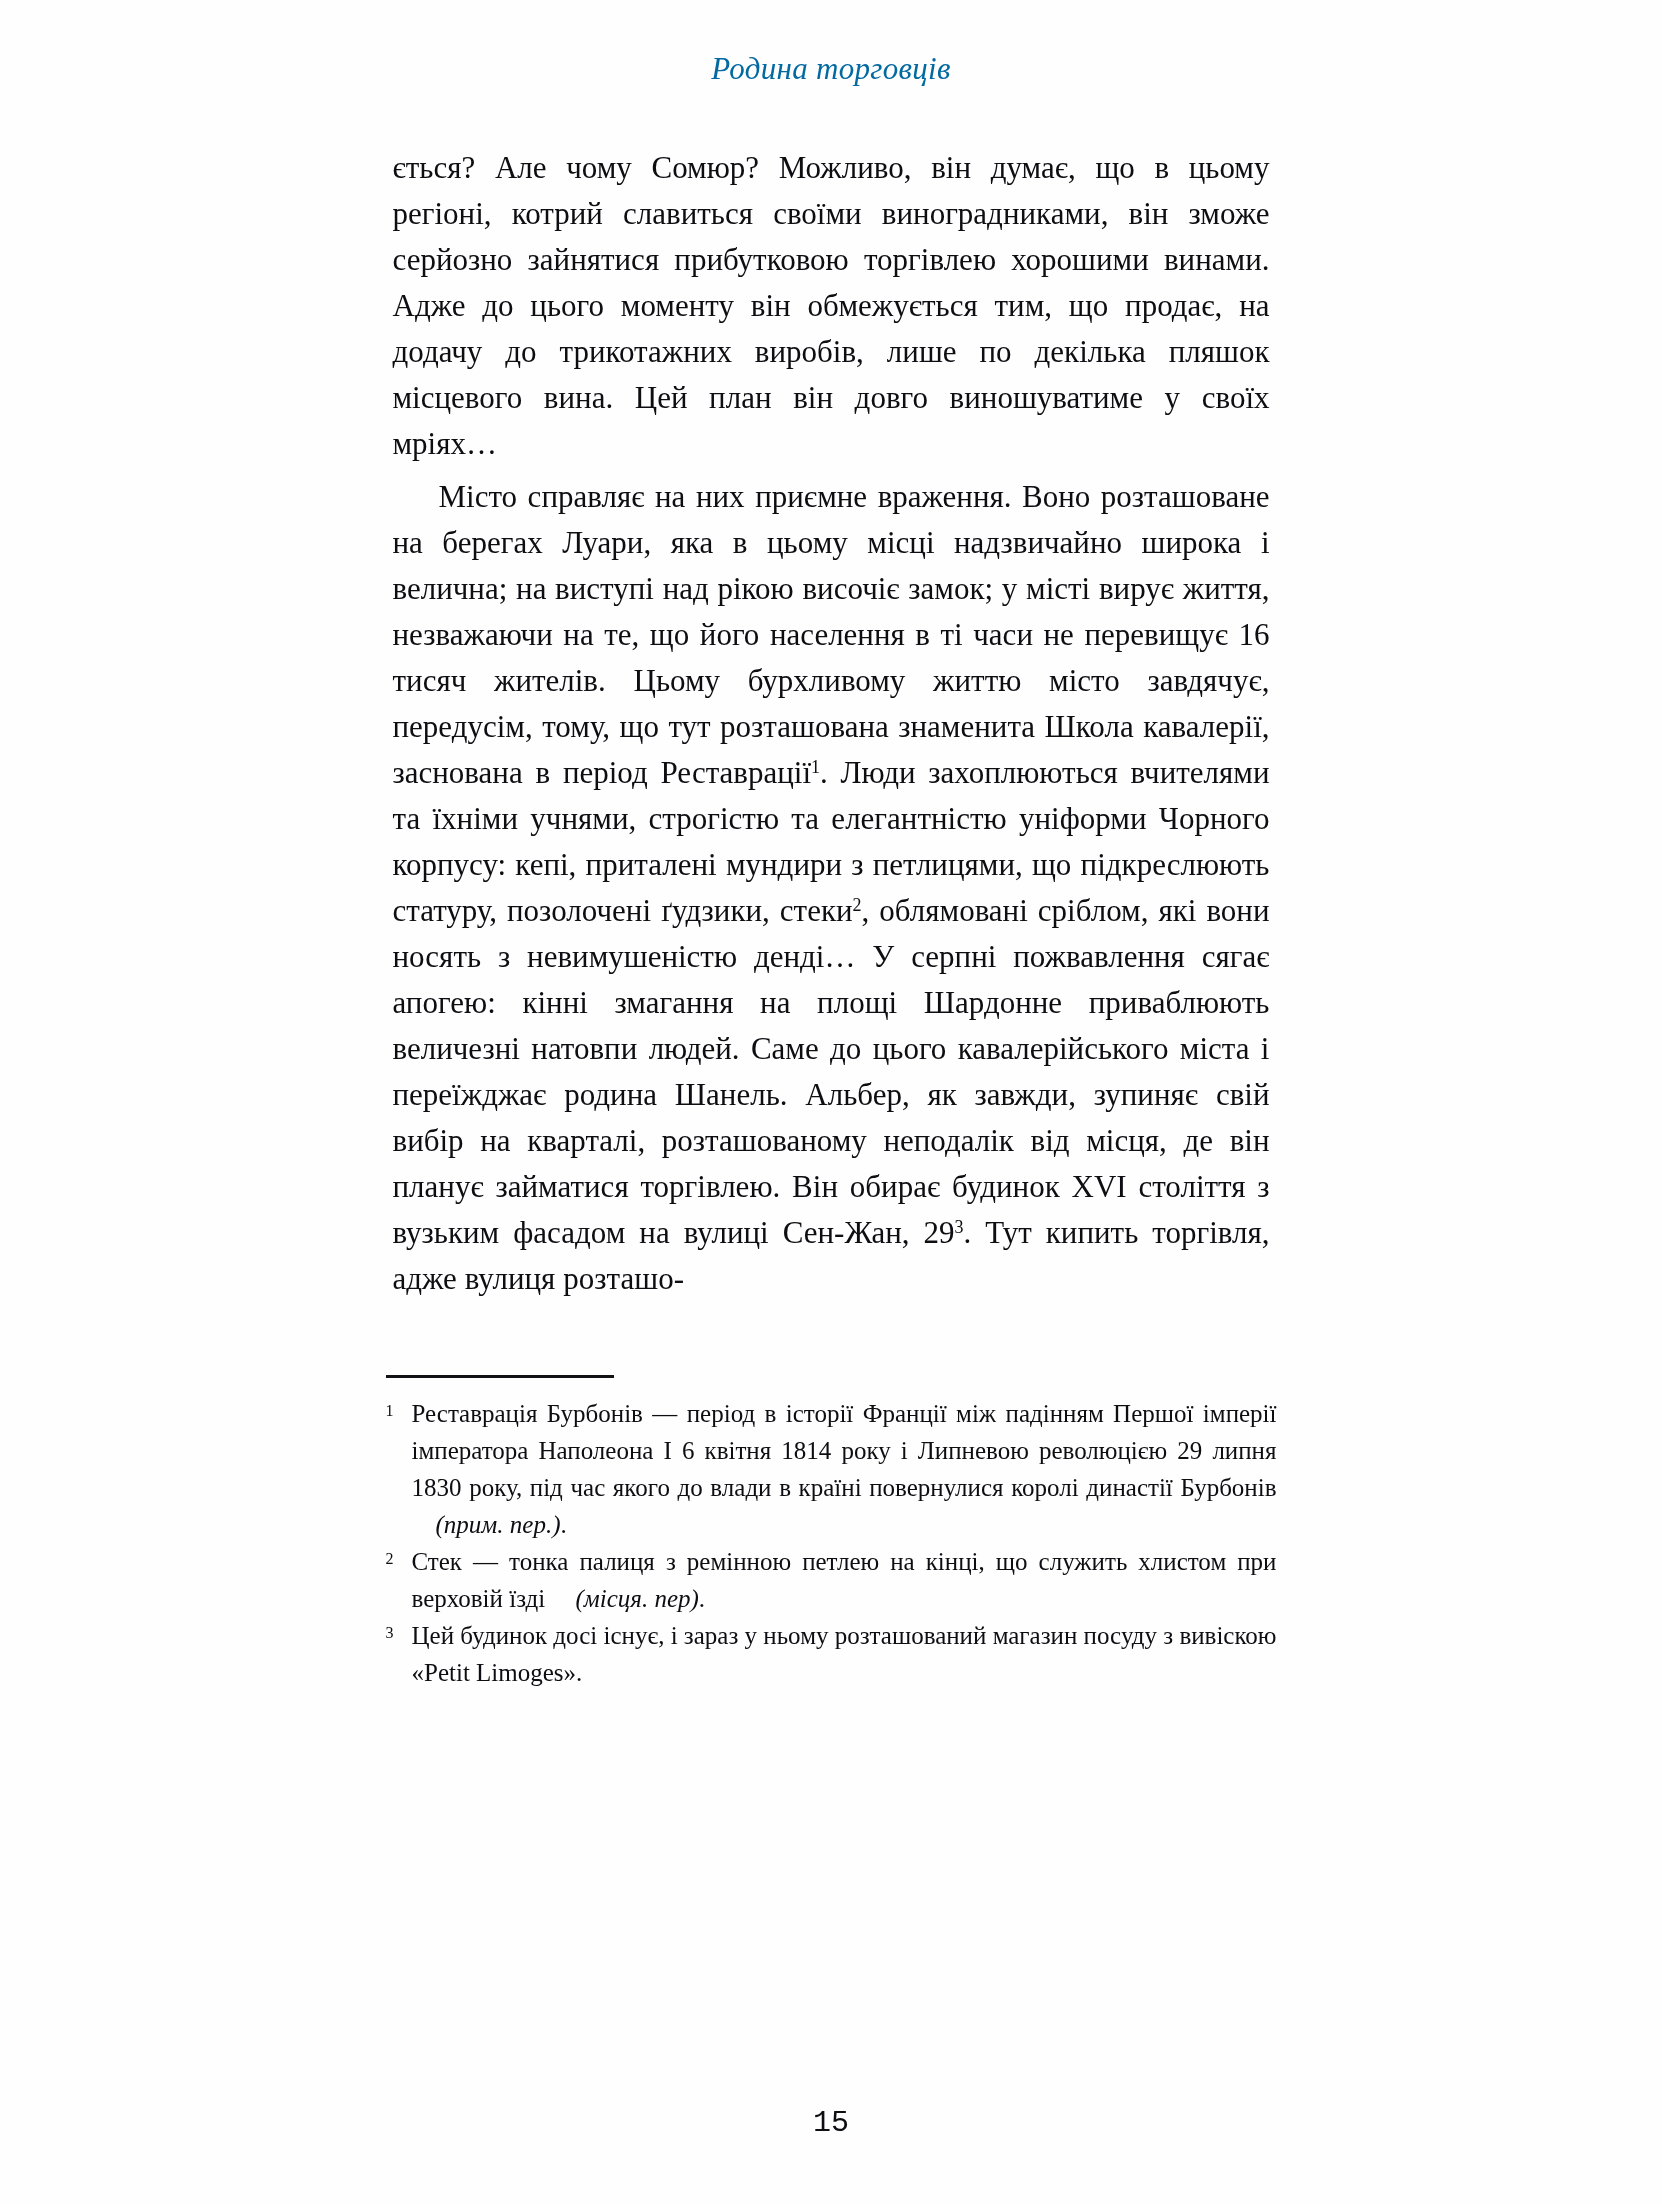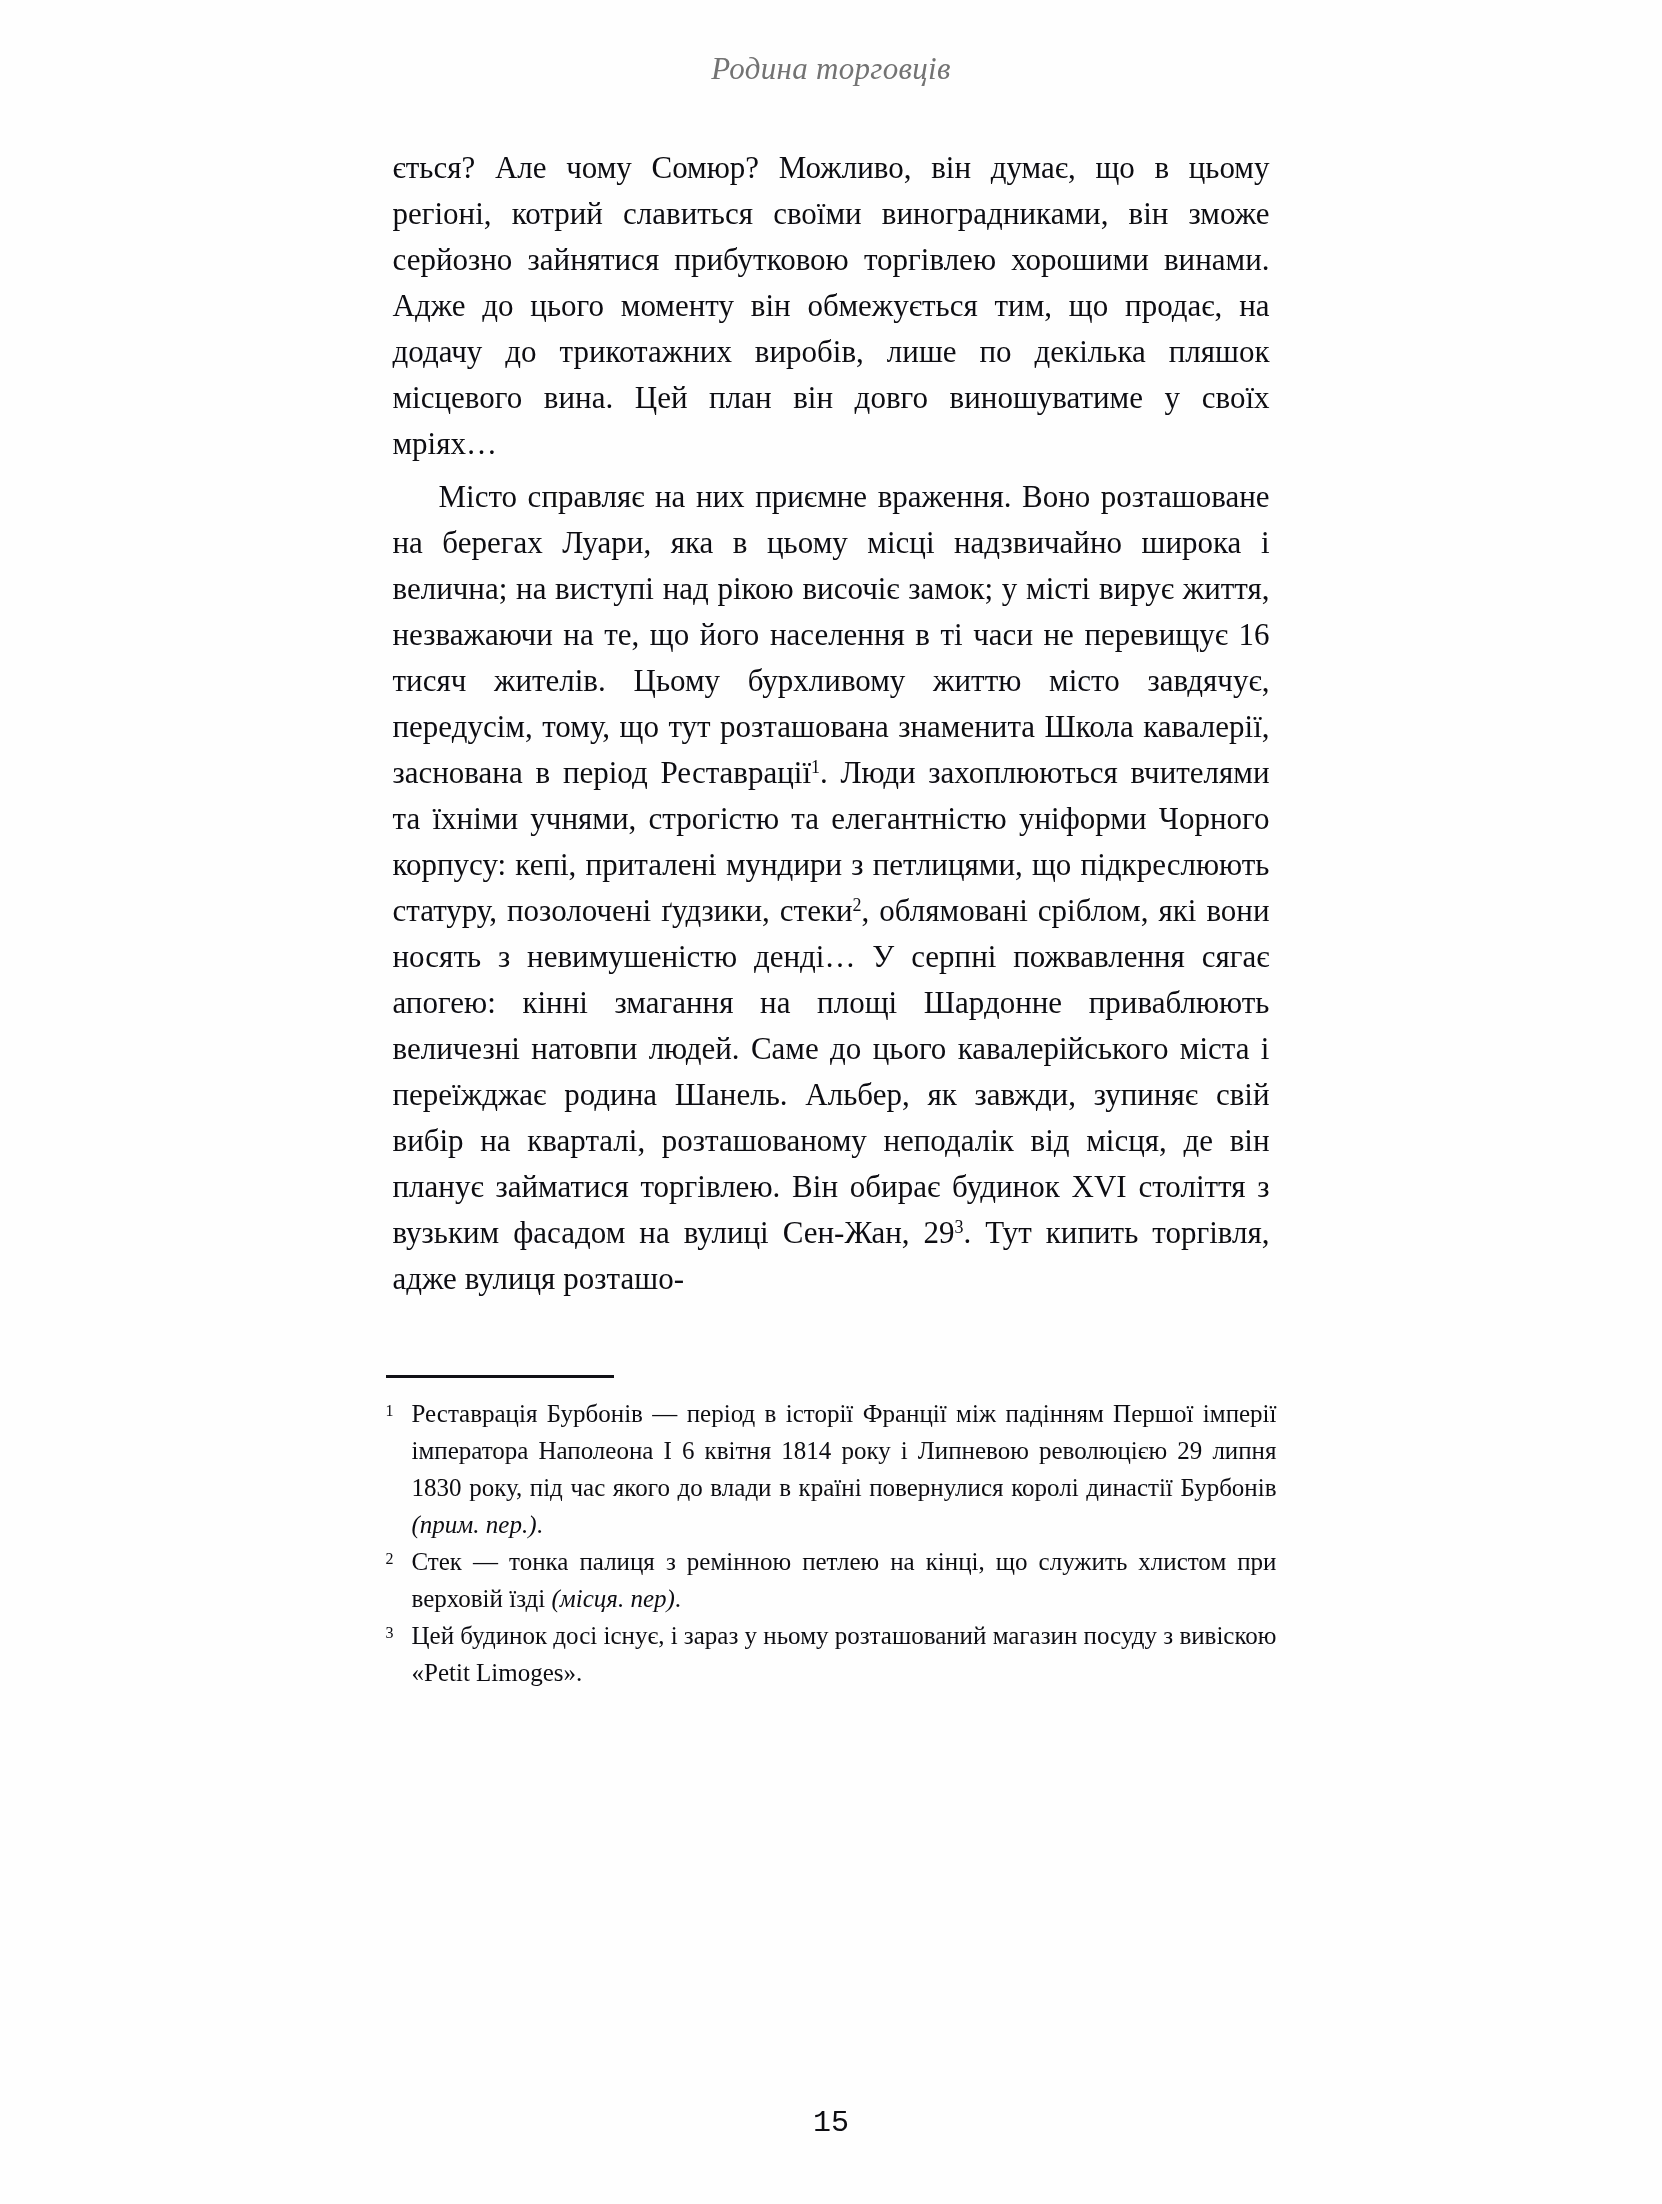--- a/index.html
+++ b/index.html
@@ -23,21 +23,21 @@
     flex-direction: column;
   }
 
   
   .running-head {
     margin-top: 51px;
     text-align: center;
     font-style: italic;
     font-size: 31px;
     letter-spacing: 0.3px;
-    color: #737373;
+    color: #0369a1;
   }
 
   
   .content {
     margin: 0 auto;
     width: 891px;
     padding-top: 51px;
     flex: 0 0 auto;
   }
 
@@ -85,21 +85,21 @@
     width: 26px;
     font-size: 16px;
     line-height: 30px;
     padding-top: 1px;
     text-align: left;
   }
   .fn-text {
     flex: 1 1 auto;
     text-align: justify;
   }
-  .fn-text i { font-style: italic; }
+  .fn-text i { font-style: italic; margin-left: 24px; }
 
   
   .folio {
     margin-top: auto;
     margin-bottom: 65px;
     text-align: center;
     font-size: 30px;
     font-family: Liberation Mono, monospace;
   }
 </style>

